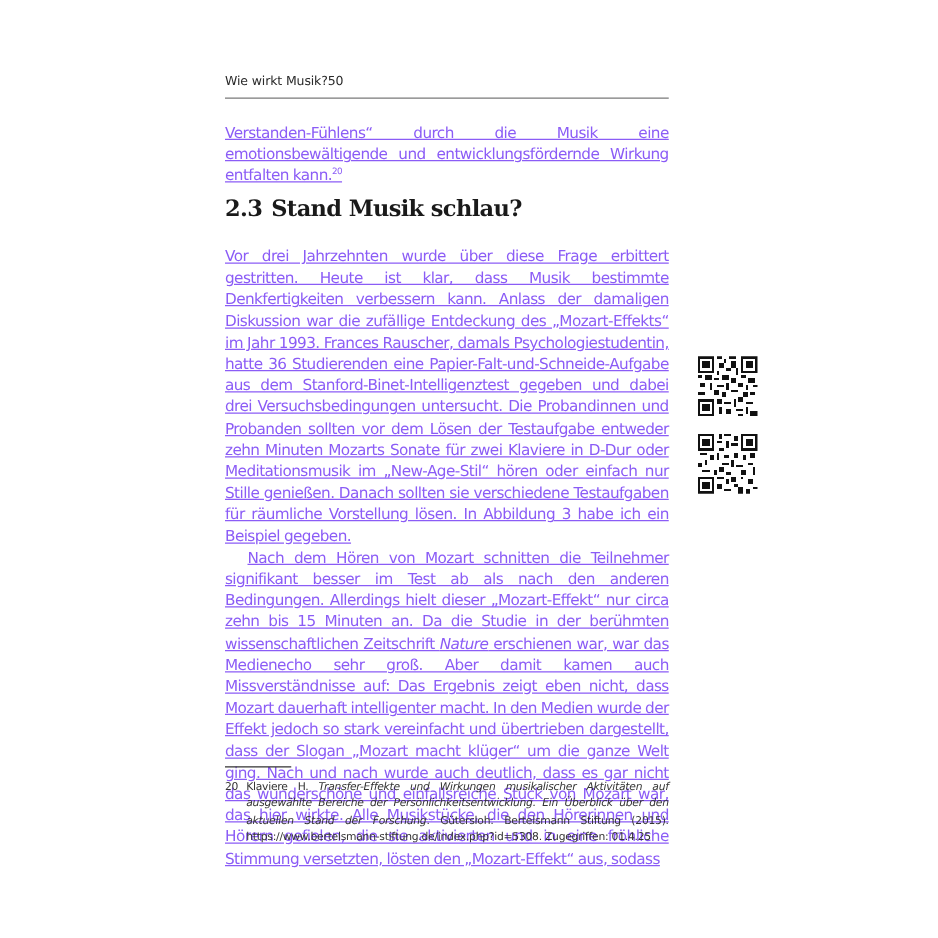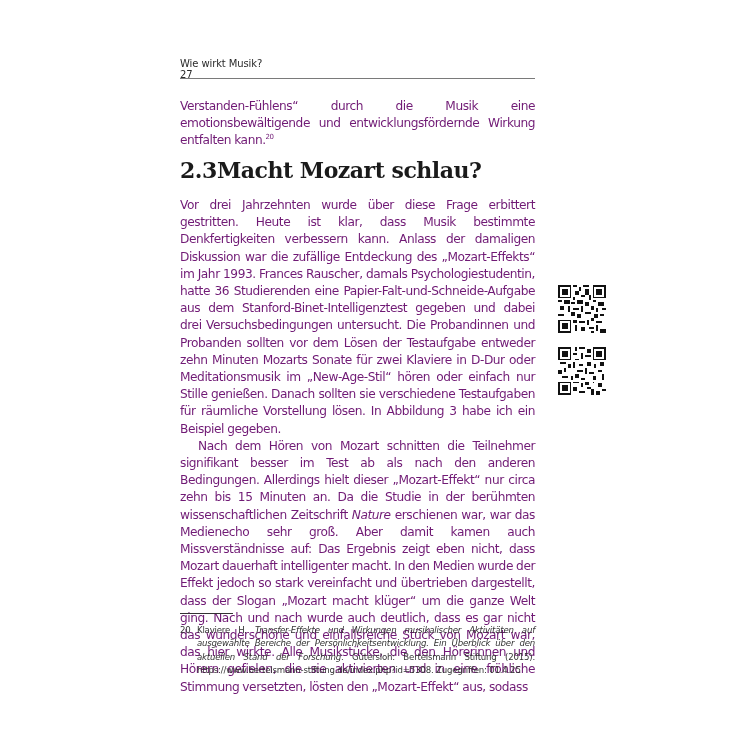--- a/index.html
+++ b/index.html
@@ -18,38 +18,38 @@
     .running-header {
       position: absolute;
       left: 180px;
       top: 60px;
       width: 355px;
       height: 18px;
       font-size: 10px;
       color: #2a2a2a;
       border-bottom: 1px solid #7a7a7a;
       display: flex;
-      justify-content: center;
+      justify-content: flex-start;
       align-items: flex-start;
       letter-spacing: -0.1px;
-      flex-direction: column;
     }
     .running-header .page-num {
       font-size: 10px;
     }
     .body-text {
       position: absolute;
       left: 180px;
       width: 355px;
       font-size: 12.2px;
       line-height: 17.2px;
       text-align: justify;
       letter-spacing: -0.45px;
       word-spacing: -0.3px;
-      color: #701a75;
+      color: #8b5cf6;
+      text-decoration: underline;
     }
     .body-text p {
       margin: 0;
     }
     .body-text p.indent {
       text-indent: 18px;
     }
     .intro {
       top: 98px;
     }
@@ -57,21 +57,21 @@
       font-size: 7px;
       vertical-align: 5px;
       line-height: 0;
     }
     .section-heading {
       position: absolute;
       left: 180px;
       top: 157px;
       font-family: "DejaVu Serif", "Liberation Serif", serif;
       font-weight: bold;
-      font-size: 22px;
+      font-size: 18px;
       color: #1a1a1a;
       letter-spacing: -0.5px;
       display: flex;
     }
     .section-heading .num {
       width: 37px;
       display: inline-block;
     }
     .main-text {
       top: 197px;
@@ -112,30 +112,30 @@
       flex: 1;
       text-align: justify;
     }
     .footnote em { font-style: italic; }
   </style>
 </head>
 <body>
 
 <div class="running-header">
   <span>Wie wirkt Musik?</span>
-  <span class="page-num">27</span>
+  <span class="page-num">50</span>
 </div>
 
 <div class="body-text intro">
   <p><span>Verstanden-Fühlens“ durch die Musik eine emotionsbewältigende und entwicklungsfördernde Wirkung entfalten kann.</span><sup>20</sup></p>
 </div>
 
 <div class="section-heading">
   <span class="num">2.3</span>
-  <span>Macht Mozart schlau?</span>
+  <span>Stand Musik schlau?</span>
 </div>
 
 <div class="body-text main-text">
   <p>Vor drei Jahrzehnten wurde über diese Frage erbittert gestritten. Heute ist klar, dass Musik bestimmte Denkfertigkeiten verbessern kann. Anlass der damaligen Diskussion war die zufällige Entdeckung des „Mozart-Effekts“ im Jahr 1993. Frances Rauscher, damals Psychologiestudentin, hatte 36 Studierenden eine Papier-Falt-und-Schneide-Aufgabe aus dem Stanford-Binet-Intelligenztest gegeben und dabei drei Versuchsbedingungen untersucht. Die Probandinnen und Probanden sollten vor dem Lösen der Testaufgabe entweder zehn Minuten Mozarts Sonate für zwei Klaviere in D-Dur oder Meditationsmusik im „New-Age-Stil“ hören oder einfach nur Stille genießen. Danach sollten sie verschiedene Testaufgaben für räumliche Vorstellung lösen. In Abbildung 3 habe ich ein Beispiel gegeben.</p>
   <p class="indent"><span>Nach dem Hören von Mozart schnitten die Teilnehmer signifikant besser im Test ab als nach den anderen Bedingungen. Allerdings hielt dieser „Mozart-Effekt“ nur circa zehn bis 15 Minuten an. Da die Studie in der berühmten wissenschaftlichen Zeitschrift </span><em>Nature</em><span> erschienen war, war das Medienecho sehr groß. Aber damit kamen auch Missverständnisse auf: Das Ergebnis zeigt eben nicht, dass Mozart dauerhaft intelligenter macht. In den Medien wurde der Effekt jedoch so stark vereinfacht und übertrieben dargestellt, dass der Slogan „Mozart macht klüger“ um die ganze Welt ging. Nach und nach wurde auch deutlich, dass es gar nicht das wunderschöne und einfallsreiche Stück von Mozart war, das hier wirkte. Alle Musikstücke, die den Hörerinnen und Hörern gefielen, die sie aktivierten und in eine fröhliche Stimmung versetzten, lösten den „Mozart-Effekt“ aus, sodass</span></p>
 </div>
 
 <div class="qr qr1">
   <svg viewBox="0 0 25 25" shape-rendering="crispEdges">
     <rect width="25" height="25" fill="#fff"></rect>

